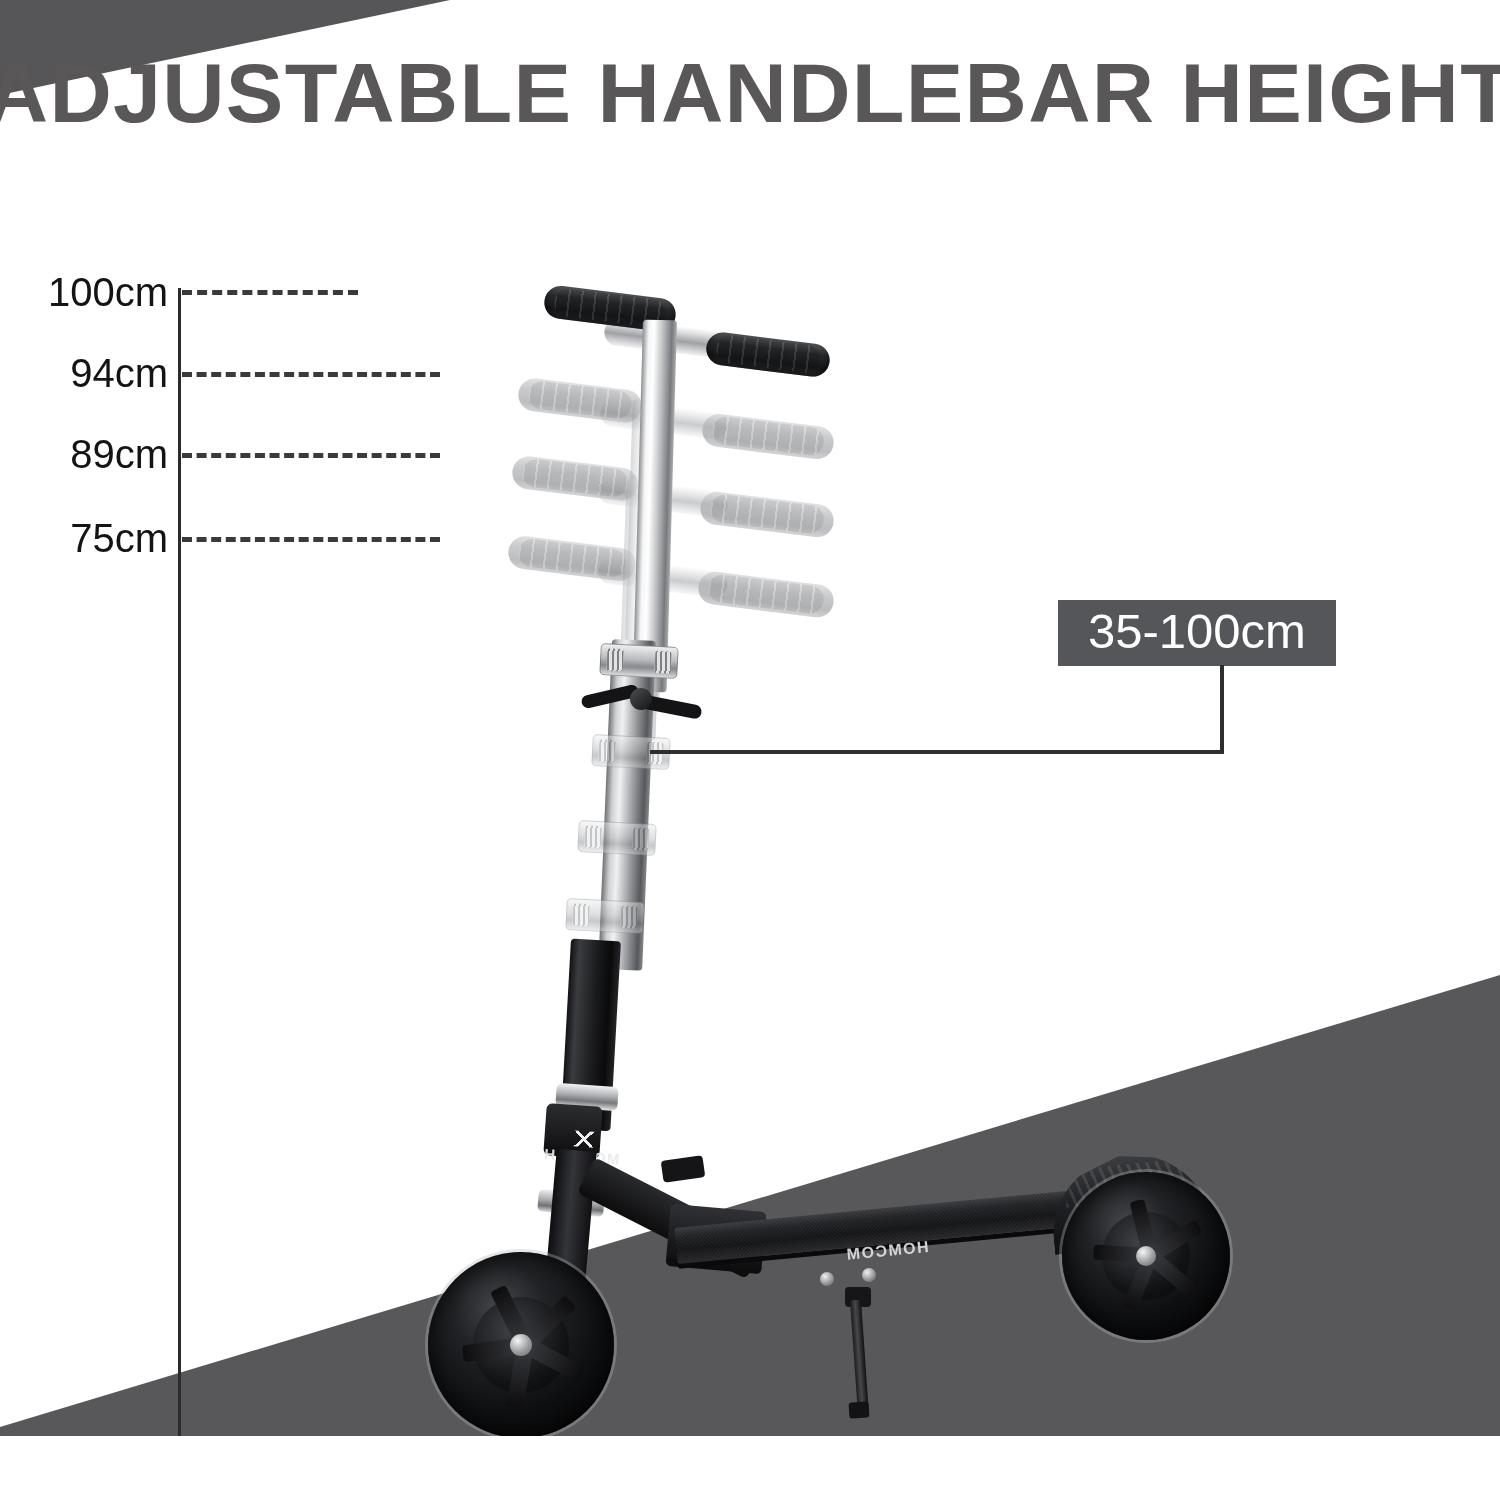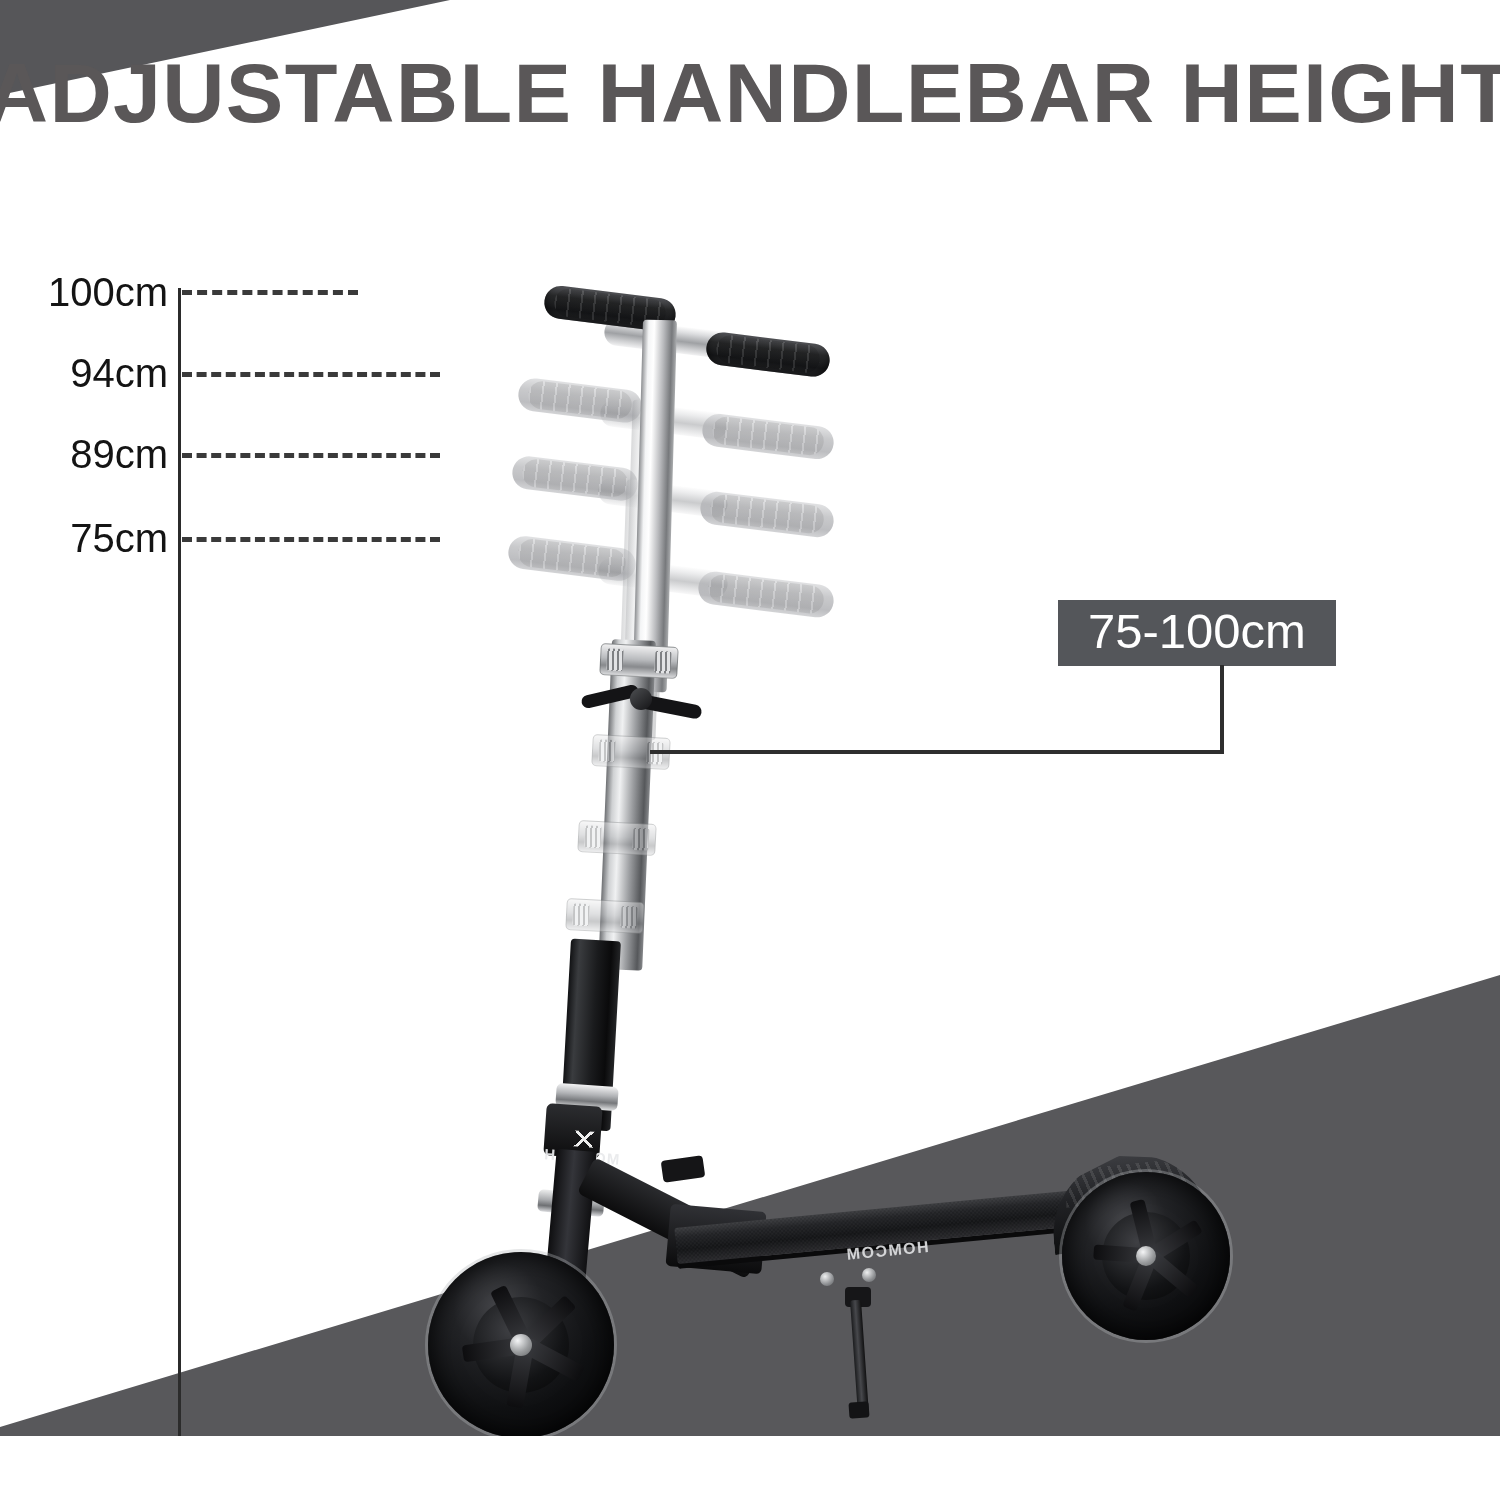--- a/index.html
+++ b/index.html
@@ -421,18 +421,18 @@
   <div class="tick-label" id="lbl-89">89cm</div>
   <div class="tick-label" id="lbl-75">75cm</div>
 
   <div class="dash-line" id="dash-100"></div>
   <div class="dash-line" id="dash-94"></div>
   <div class="dash-line" id="dash-89"></div>
   <div class="dash-line" id="dash-75"></div>
   <div class="dash-line" id="dash-base"></div>
 
   <div id="callout-badge">
-    <span id="callout-badge-text">75-100cm</span>
+    <span id="callout-badge-text">35-100cm</span>
   </div>
   <div id="leader-vert"></div>
   <div id="leader-horz"></div>
 
 </div>
 
 </body></html>

